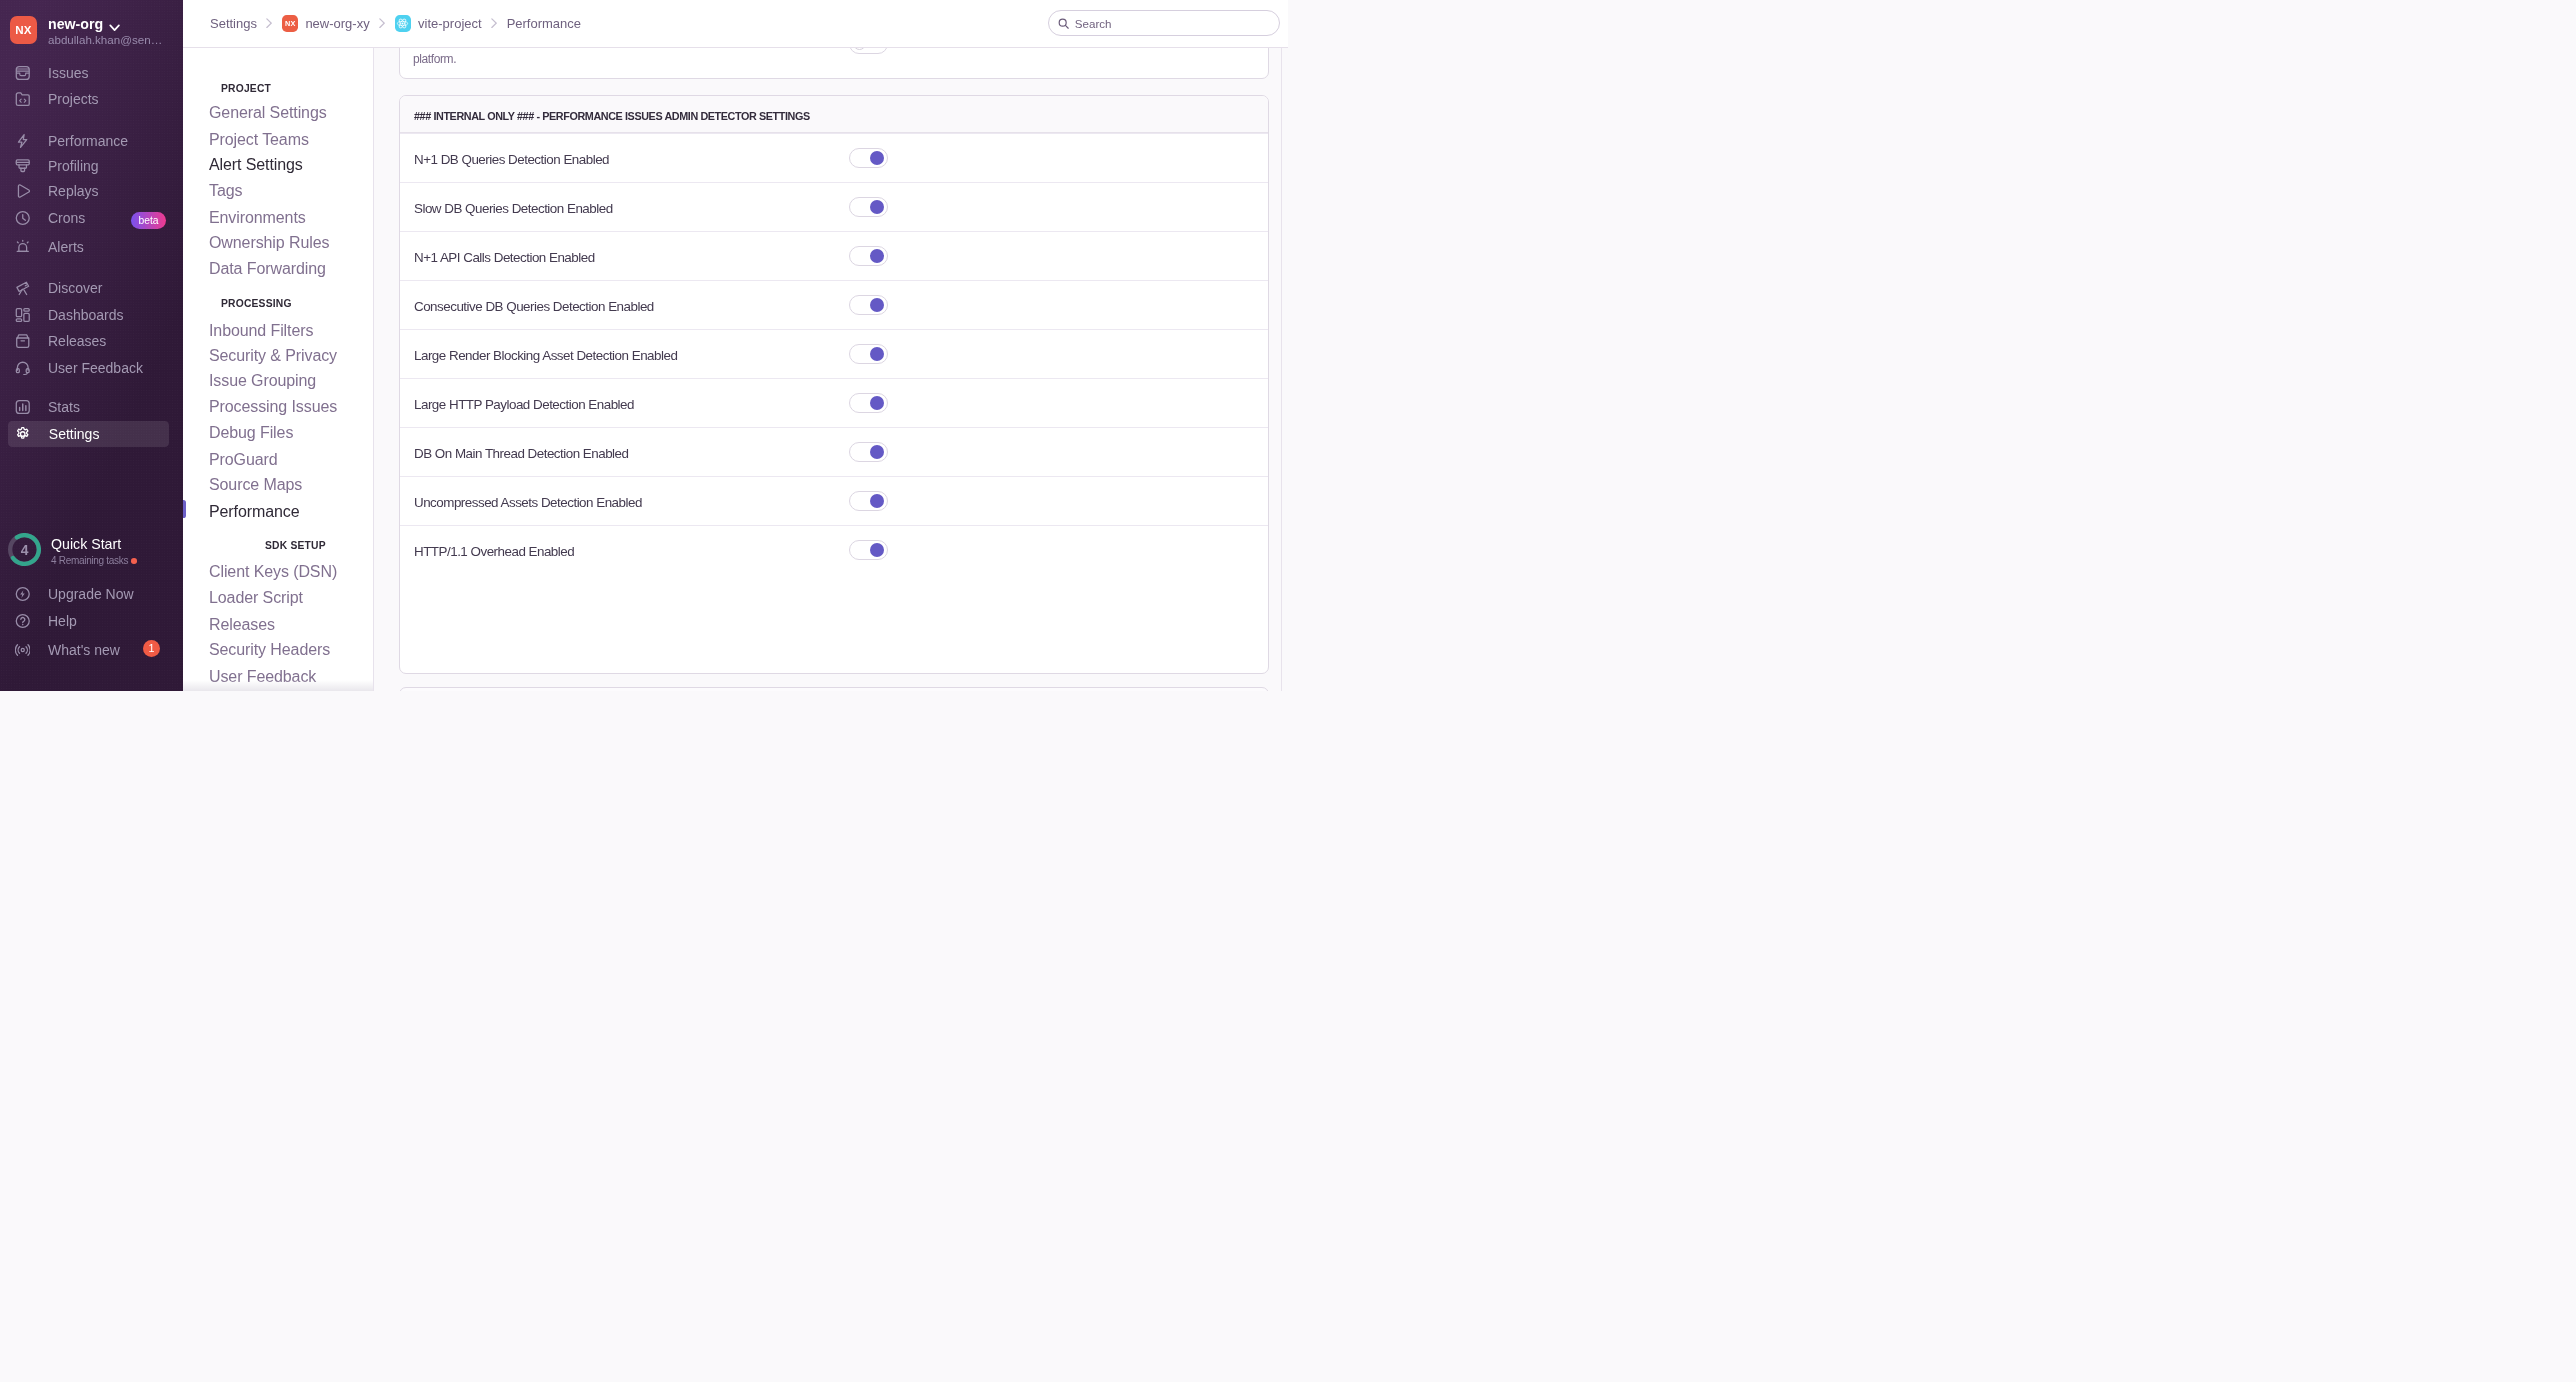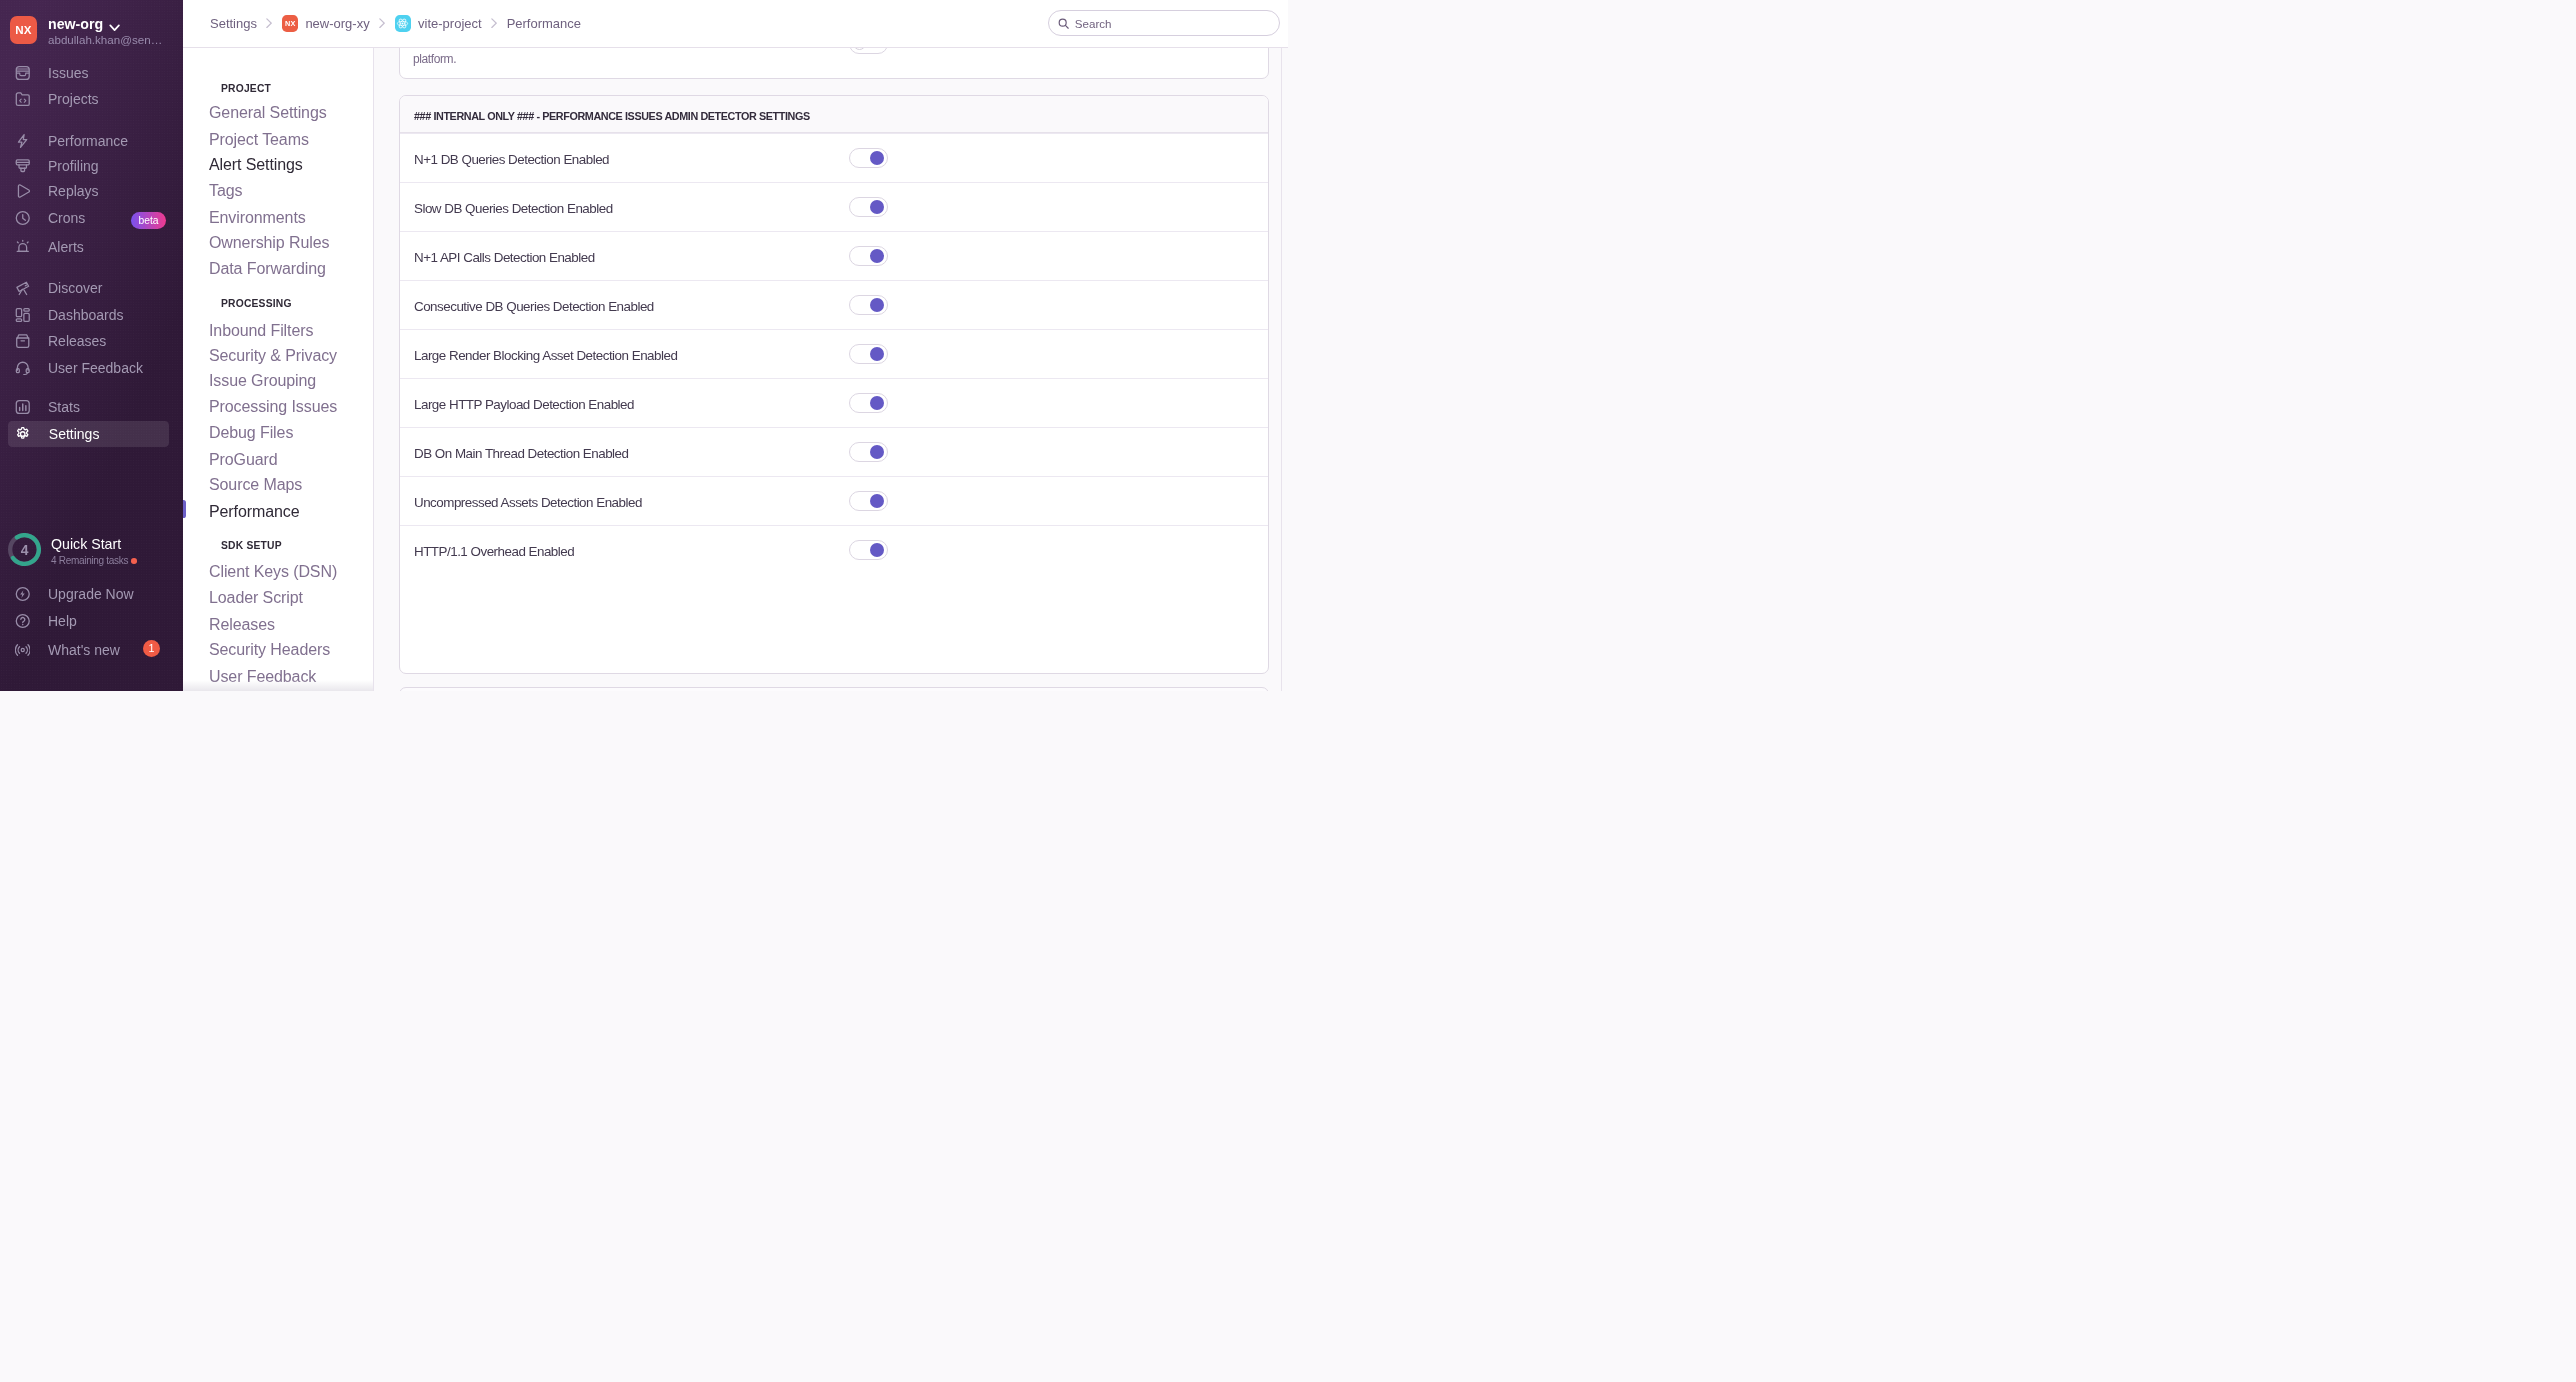--- a/index.html
+++ b/index.html
@@ -200,21 +200,21 @@
   <div class="nav-i" style="top:260px;">Data Forwarding</div>
   <div class="nav-h" style="top:298px;">PROCESSING</div>
   <div class="nav-i" style="top:322px;">Inbound Filters</div>
   <div class="nav-i" style="top:347px;">Security &amp; Privacy</div>
   <div class="nav-i" style="top:372px;">Issue Grouping</div>
   <div class="nav-i" style="top:398px;">Processing Issues</div>
   <div class="nav-i" style="top:424px;">Debug Files</div>
   <div class="nav-i" style="top:451px;">ProGuard</div>
   <div class="nav-i" style="top:476px;">Source Maps</div>
   <div class="nav-i dark" style="top:503px;">Performance</div>
-  <div class="nav-h" style="top:540px;">SDK SETUP</div>
+  <div class="nav-h" style="top:540px;margin-left:44px;">SDK SETUP</div>
   <div class="nav-i" style="top:563px;">Client Keys (DSN)</div>
   <div class="nav-i" style="top:589px;">Loader Script</div>
   <div class="nav-i" style="top:616px;">Releases</div>
   <div class="nav-i" style="top:641px;">Security Headers</div>
   <div class="nav-i" style="top:668px;">User Feedback</div>
   <div style="position:absolute;left:0;bottom:0;width:190px;height:11.2px;background:linear-gradient(rgba(238,236,241,0),#e9e7ec);"></div>
 </div>
 
 <div class="sidebar">
   <div class="org-logo">NX</div>

